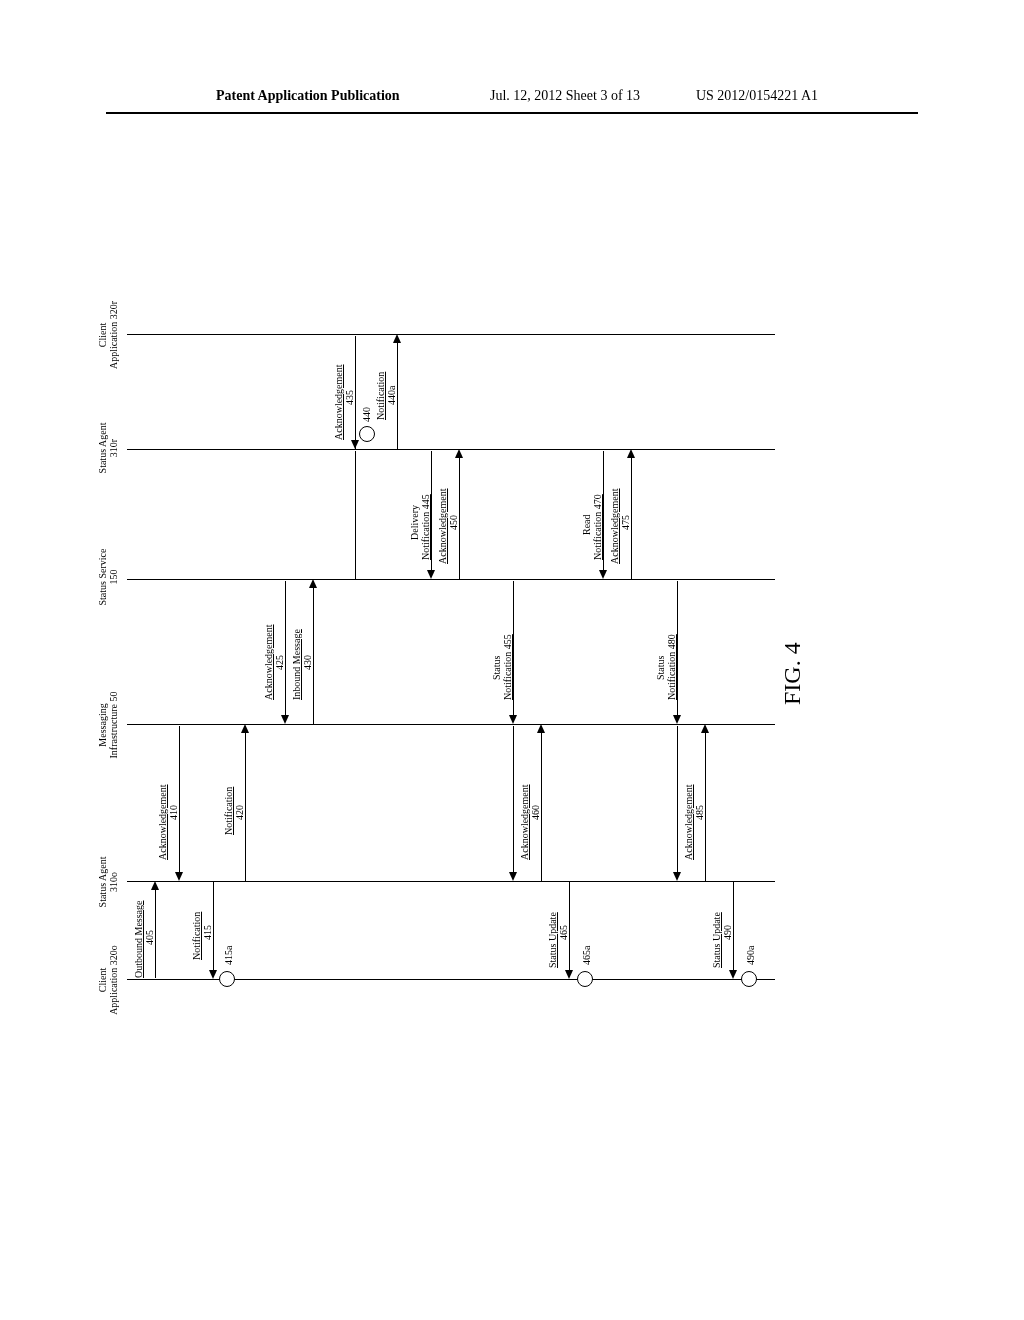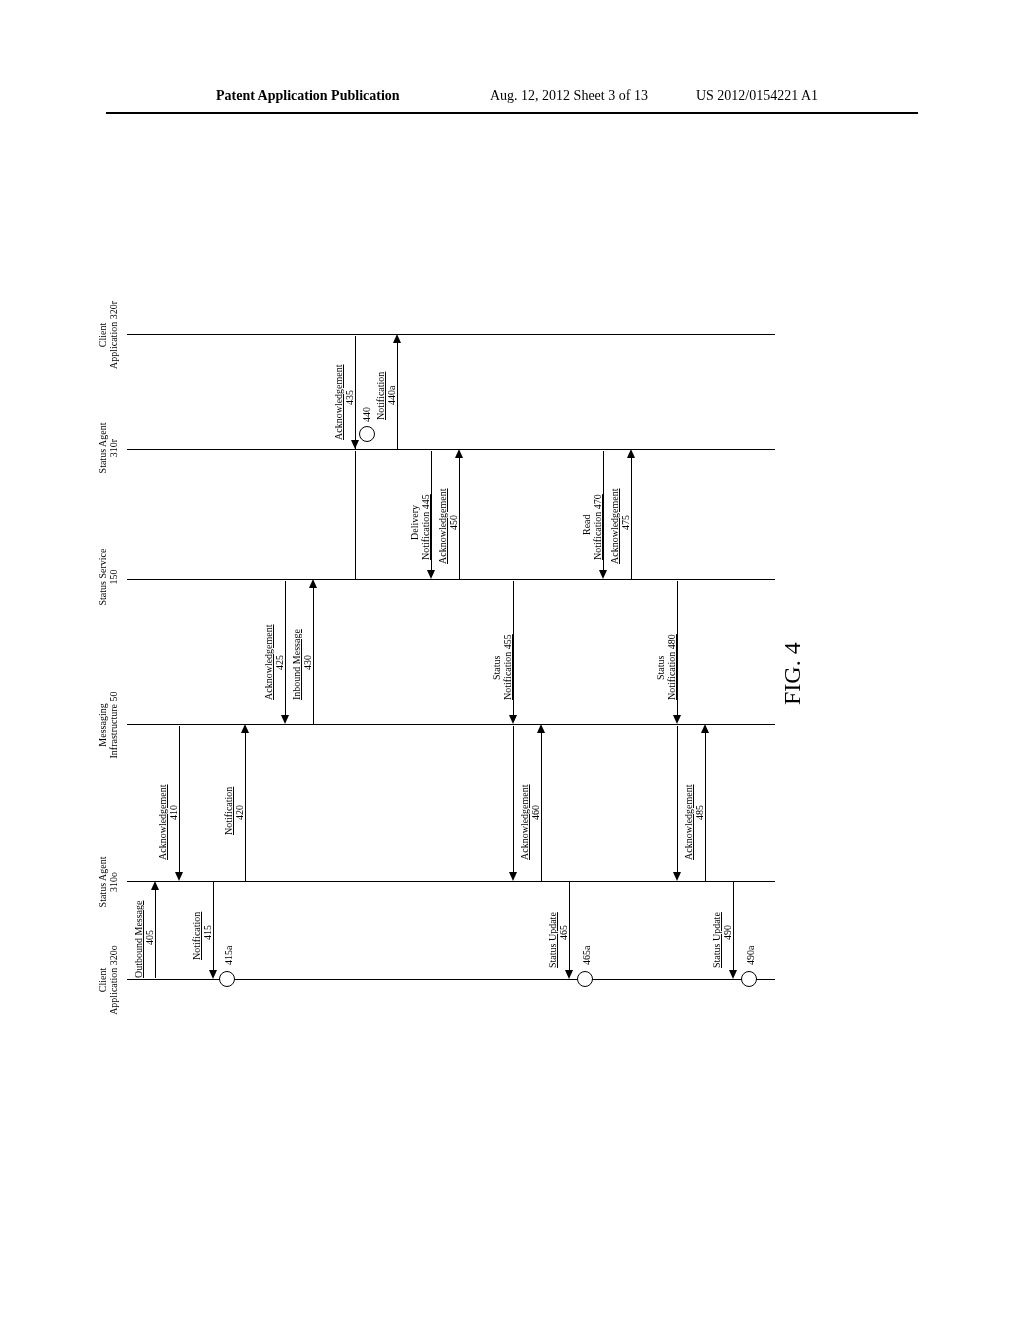--- a/index.html
+++ b/index.html
@@ -19,21 +19,21 @@
 .loop{position:absolute;width:14px;height:14px;border:1.5px solid #000;border-radius:50%;background:#fff}
 .fig-label{position:absolute;font-size:24px;font-family:"Times New Roman",serif}
 .diagram-inner{width:690px;height:790px;position:relative}
 </style>
 </head>
 <body>
 
 <div class="page">
   <div class="header">
     <span class="header-left">Patent Application Publication</span>
-    <span class="header-center">Aug. 12, 2012  Sheet 3 of 13</span>
+    <span class="header-center">Jul. 12, 2012  Sheet 3 of 13</span>
     <span class="header-right">US 2012/0154221 A1</span>
   </div>
 
   <div class="diagram-box">
     <div class="rotated" style="left:-50px;top:100px">
       <div class="diagram-inner">
 
         <div class="lifeline-label" style="position:absolute;left:-20px;top:-14px;width:80px;white-space:pre">Client
 Application 320o</div>
         <div class="lifeline" style="left:20px;top:16px;height:648px"></div>

